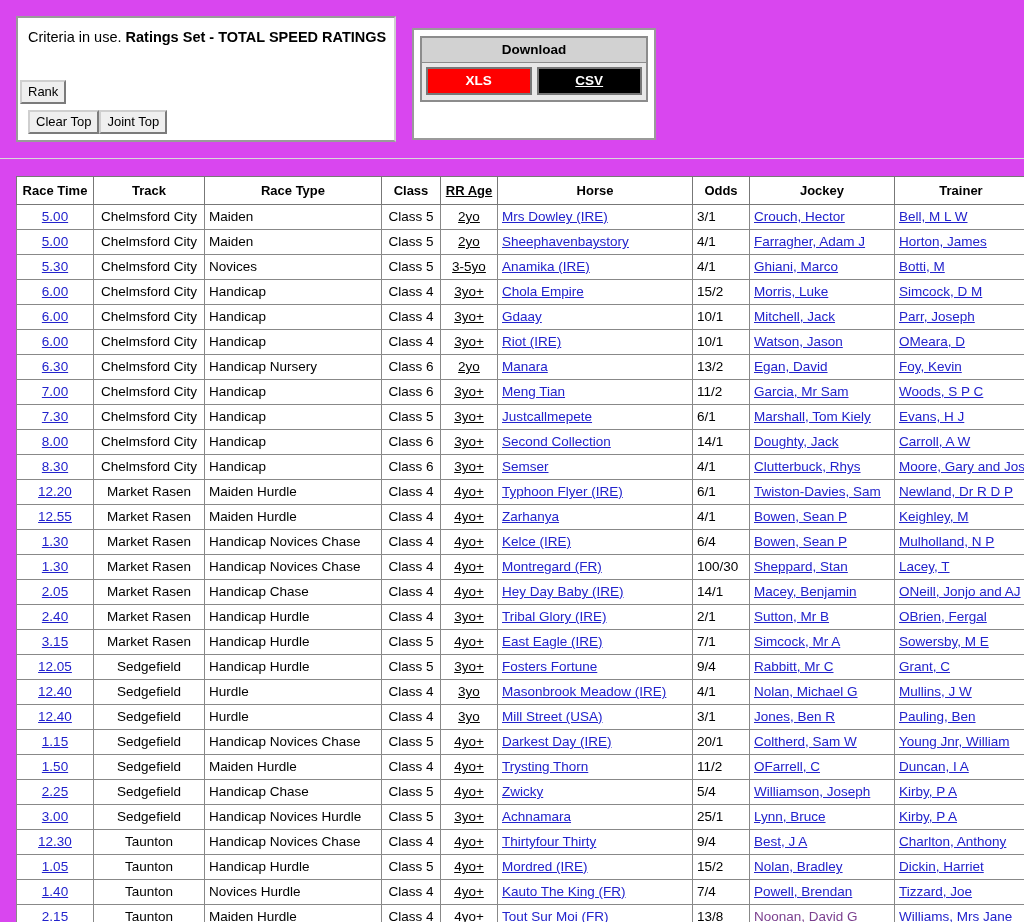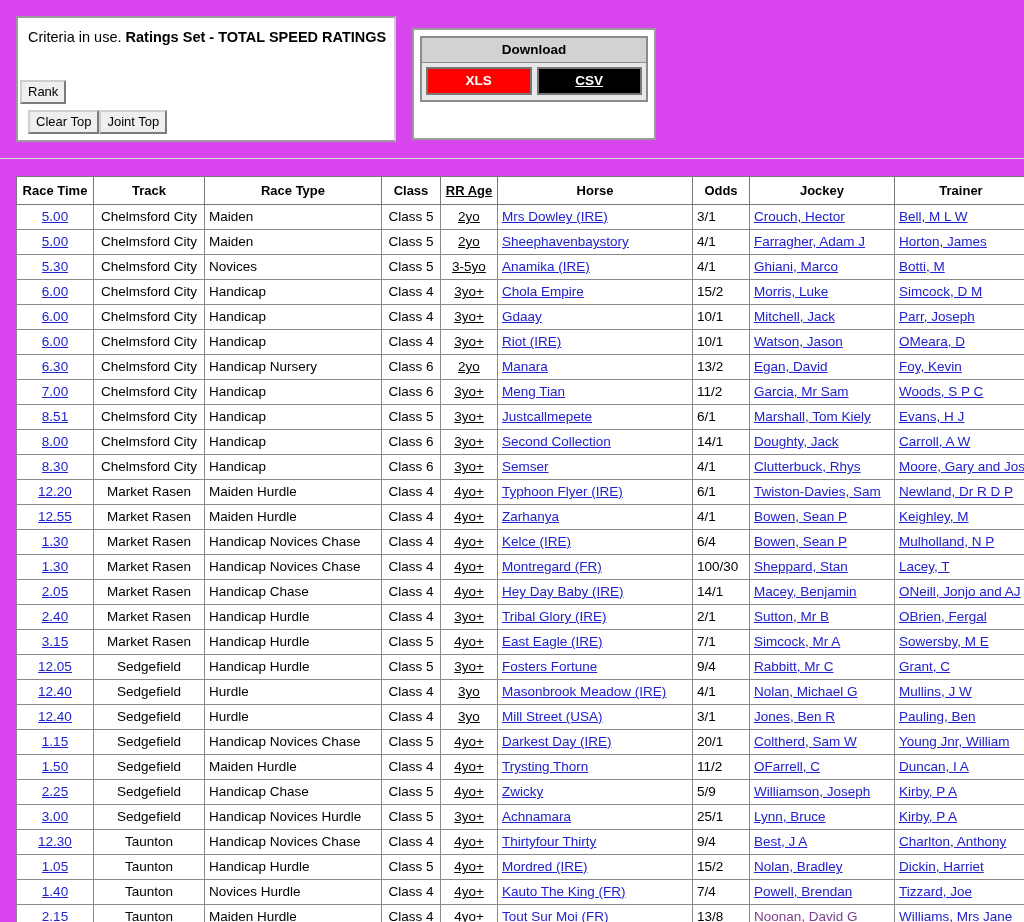--- a/index.html
+++ b/index.html
@@ -311,21 +311,21 @@
             <td class="c-track">Chelmsford City</td>
             <td class="c-type">Handicap</td>
             <td class="c-class">Class 6</td>
             <td class="c-age">3yo+</td>
             <td class="c-horse"><a class="link">Meng Tian</a></td>
             <td class="c-odds">11/2</td>
             <td class="c-jockey"><a class="link">Garcia, Mr Sam</a></td>
             <td class="c-trainer"><a class="link">Woods, S P C</a></td>
           </tr>
           <tr>
-            <td class="c-time"><a class="link">8.51</a></td>
+            <td class="c-time"><a class="link">7.30</a></td>
             <td class="c-track">Chelmsford City</td>
             <td class="c-type">Handicap</td>
             <td class="c-class">Class 5</td>
             <td class="c-age">3yo+</td>
             <td class="c-horse"><a class="link">Justcallmepete</a></td>
             <td class="c-odds">6/1</td>
             <td class="c-jockey"><a class="link">Marshall, Tom Kiely</a></td>
             <td class="c-trainer"><a class="link">Evans, H J</a></td>
           </tr>
           <tr>
@@ -482,21 +482,21 @@
             <td class="c-jockey"><a class="link">OFarrell, C</a></td>
             <td class="c-trainer"><a class="link">Duncan, I A</a></td>
           </tr>
           <tr>
             <td class="c-time"><a class="link">2.25</a></td>
             <td class="c-track">Sedgefield</td>
             <td class="c-type">Handicap Chase</td>
             <td class="c-class">Class 5</td>
             <td class="c-age">4yo+</td>
             <td class="c-horse"><a class="link">Zwicky</a></td>
-            <td class="c-odds">5/9</td>
+            <td class="c-odds">5/4</td>
             <td class="c-jockey"><a class="link">Williamson, Joseph</a></td>
             <td class="c-trainer"><a class="link">Kirby, P A</a></td>
           </tr>
           <tr>
             <td class="c-time"><a class="link">3.00</a></td>
             <td class="c-track">Sedgefield</td>
             <td class="c-type">Handicap Novices Hurdle</td>
             <td class="c-class">Class 5</td>
             <td class="c-age">3yo+</td>
             <td class="c-horse"><a class="link">Achnamara</a></td>

